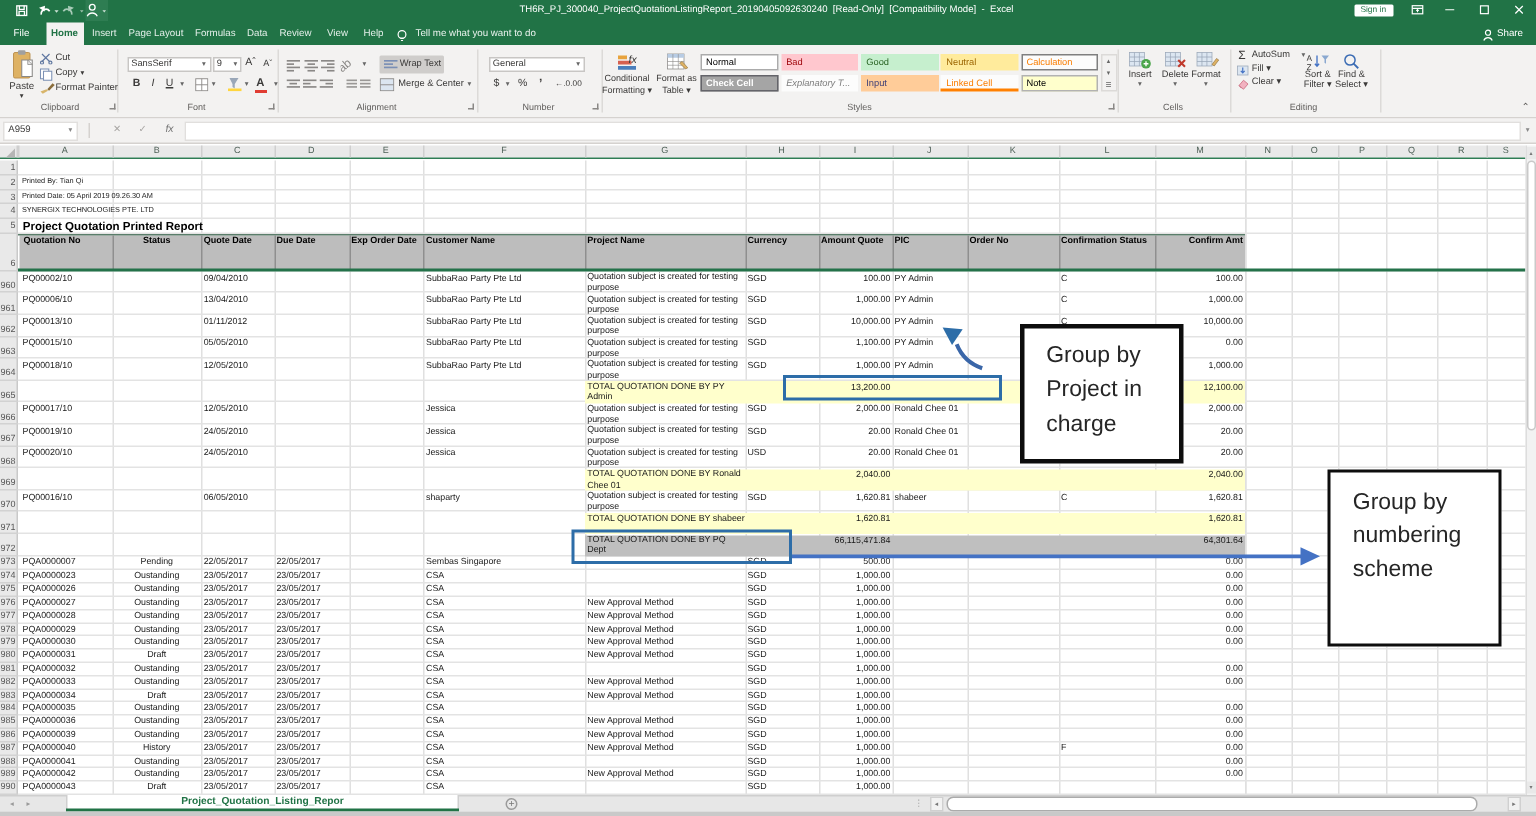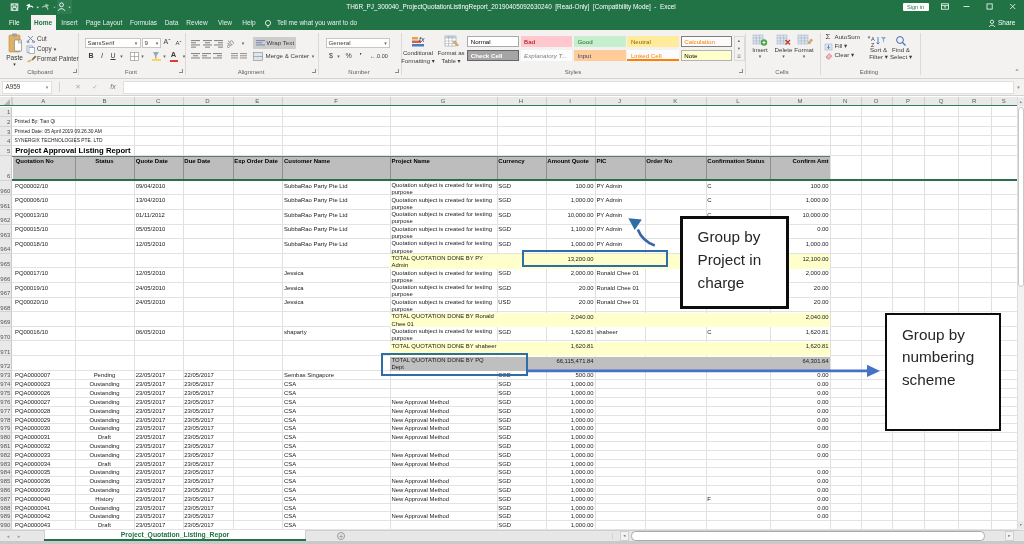--- a/index.html
+++ b/index.html
@@ -521,21 +521,21 @@
 <div style="position:absolute;left:391.5px;top:156.2px;height:10px;line-height:10px;font-size:6.0px;color:#000;white-space:nowrap;font-weight:bold;">Project Name</div>
 <div style="position:absolute;left:498.3px;top:156.2px;height:10px;line-height:10px;font-size:6.0px;color:#000;white-space:nowrap;font-weight:bold;">Currency</div>
 <div style="position:absolute;left:547.3px;top:156.2px;height:10px;line-height:10px;font-size:6.0px;color:#000;white-space:nowrap;font-weight:bold;">Amount Quote</div>
 <div style="position:absolute;left:596.4px;top:156.2px;height:10px;line-height:10px;font-size:6.0px;color:#000;white-space:nowrap;font-weight:bold;">PIC</div>
 <div style="position:absolute;left:646.3px;top:156.2px;height:10px;line-height:10px;font-size:6.0px;color:#000;white-space:nowrap;font-weight:bold;">Order No</div>
 <div style="position:absolute;left:707.3px;top:156.2px;height:10px;line-height:10px;font-size:6.0px;color:#000;white-space:nowrap;font-weight:bold;">Confirmation Status</div>
 <div style="position:absolute;right:195.4px;top:156.2px;height:10px;line-height:10px;font-size:6.0px;color:#000;white-space:nowrap;font-weight:bold;">Confirm Amt</div>
 <div style="position:absolute;left:14.6px;top:117.3px;height:10px;line-height:10px;font-size:4.9px;color:#222;white-space:nowrap;">Printed By: Tian Qi</div>
 <div style="position:absolute;left:14.6px;top:126.6px;height:10px;line-height:10px;font-size:4.9px;color:#222;white-space:nowrap;">Printed Date: 05 April 2019 09.26.30 AM</div>
 <div style="position:absolute;left:14.6px;top:135.6px;height:10px;line-height:10px;font-size:4.9px;color:#222;white-space:nowrap;">SYNERGIX TECHNOLOGIES PTE. LTD</div>
-<div style="position:absolute;left:15.2px;top:146.0px;height:10px;line-height:10px;font-size:7.7px;color:#000;white-space:nowrap;font-weight:bold;">Project Approval Listing Report</div>
+<div style="position:absolute;left:15.2px;top:146.0px;height:10px;line-height:10px;font-size:7.7px;color:#000;white-space:nowrap;font-weight:bold;">Project Quotation Printed Report</div>
 <div style="position:absolute;left:15.0px;top:180.5px;height:10px;line-height:10px;font-size:5.9px;color:#1a1a1a;white-space:nowrap;">PQ00002/10</div>
 <div style="position:absolute;left:135.8px;top:180.5px;height:10px;line-height:10px;font-size:5.9px;color:#1a1a1a;white-space:nowrap;">09/04/2010</div>
 <div style="position:absolute;left:284.0px;top:180.5px;height:10px;line-height:10px;font-size:5.9px;color:#1a1a1a;white-space:nowrap;">SubbaRao Party Pte Ltd</div>
 <div style="position:absolute;left:391.5px;top:181.9px;font-size:5.9px;line-height:7.3px;color:#1a1a1a;white-space:nowrap;">Quotation subject is created for testing<br>purpose</div>
 <div style="position:absolute;left:498.3px;top:180.5px;height:10px;line-height:10px;font-size:5.9px;color:#1a1a1a;white-space:nowrap;">SGD</div>
 <div style="position:absolute;right:430.4px;top:180.5px;height:10px;line-height:10px;font-size:5.9px;color:#1a1a1a;white-space:nowrap;">100.00</div>
 <div style="position:absolute;left:596.4px;top:180.5px;height:10px;line-height:10px;font-size:5.9px;color:#1a1a1a;white-space:nowrap;">PY Admin</div>
 <div style="position:absolute;left:707.3px;top:180.5px;height:10px;line-height:10px;font-size:5.9px;color:#1a1a1a;white-space:nowrap;">C</div>
 <div style="position:absolute;right:195.4px;top:180.5px;height:10px;line-height:10px;font-size:5.9px;color:#1a1a1a;white-space:nowrap;">100.00</div>
 <div style="position:absolute;left:15.0px;top:195.1px;height:10px;line-height:10px;font-size:5.9px;color:#1a1a1a;white-space:nowrap;">PQ00006/10</div>

